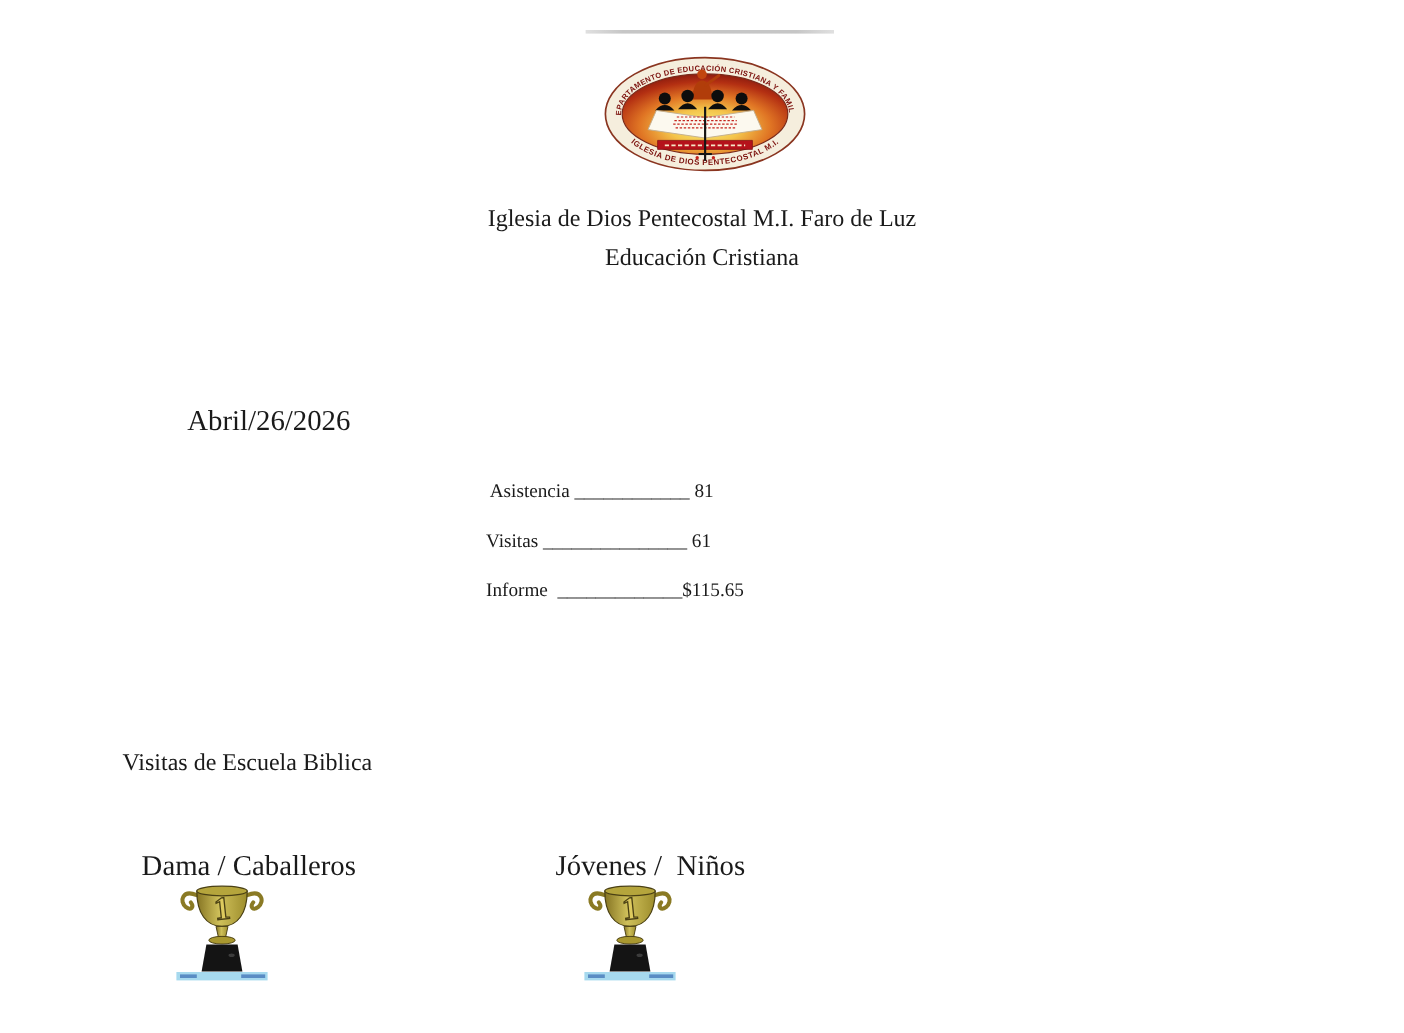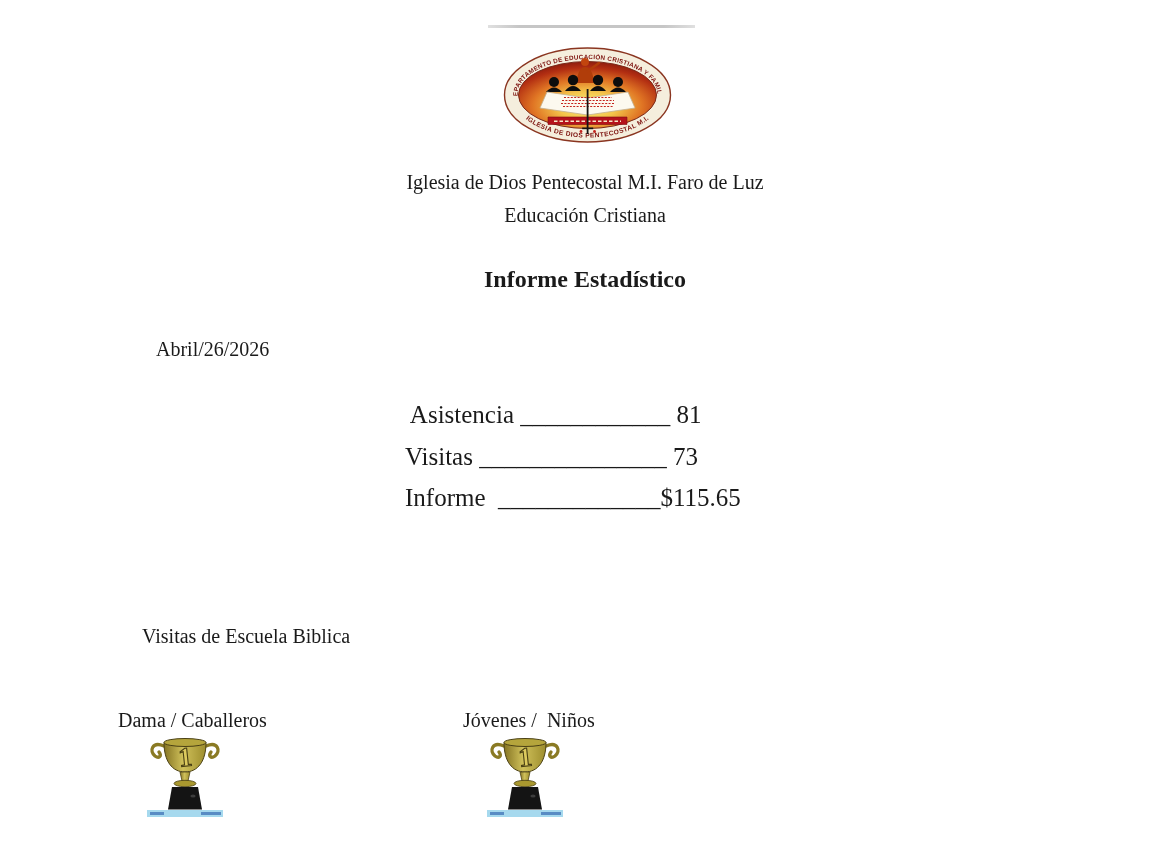--- a/index.html
+++ b/index.html
@@ -6,24 +6,24 @@
   .page{position:relative;width:1170px;height:861px;background:#ffffff;overflow:hidden;
         font-family:"Liberation Serif","DejaVu Serif",serif;color:#1a1a1a;}
   
   .logo{position:absolute;left:488px;top:25px;width:207px;height:123px;}
   .logo-strip{position:absolute;left:0;top:0;width:207px;height:3px;
               background:linear-gradient(90deg,#e0e0e0,#c6c6c6 15%,#c6c6c6 85%,#e0e0e0);}
   .logo svg{position:absolute;left:0;top:0;}
   
   .center-line{position:absolute;left:0;right:0;text-align:center;font-size:20px;}
   .doc-title{position:absolute;left:0;right:0;text-align:center;font-size:24px;font-weight:bold;}
-  .date-line{position:absolute;left:156px;font-size:20px;}
-  .stat-row{position:absolute;left:405px;font-size:25px;white-space:pre;}
-  .section-heading{position:absolute;left:102px;top:625px;font-size:20px;margin-left:40px;}
-  .cat-label{position:absolute;top:709px;font-size:20px;white-space:pre;}
+  .date-line{position:absolute;left:156px;font-size:24px;}
+  .stat-row{position:absolute;left:405px;font-size:16px;white-space:pre;}
+  .section-heading{position:absolute;left:102px;top:625px;font-size:20px;}
+  .cat-label{position:absolute;top:709px;font-size:24px;white-space:pre;}
   
   .trophy{position:absolute;width:76px;height:81px;}
   .trophy-bar{position:absolute;left:0;top:73px;width:76px;height:7px;}
   .trophy-bar .mark{position:absolute;top:2px;height:2.5px;background:#3f72b6;opacity:.75;}
   .trophy-bar .mark.l{left:3px;width:14px;}
   .trophy-bar .mark.r{right:2px;width:20px;}
 </style>
 </head>
 <body>
 
@@ -93,27 +93,26 @@
         <rect x="94.2" y="102.5" width="11" height="1.7" fill="#141414"></rect>
         <circle cx="93" cy="106.5" r="1.4" fill="#c4231c"></circle>
         <circle cx="106.5" cy="106.5" r="1.4" fill="#c4231c"></circle>
       </g>
     </svg>
   </div>
 
   <div class="center-line" style="top:204px">Educación Cristiana</div>
   <div class="center-line" style="top:171px">Iglesia de Dios Pentecostal M.I. Faro de Luz</div>
 
-  <div class="doc-title" style="top:266px">Informe Estadístico</div>
 
   <div class="date-line" style="top:338px">Abril/26/2026</div>
 
   <div class="stat-row" style="top:401px"><span> Asistencia </span><span>____________</span><span> 81</span></div>
 
-  <div class="stat-row" style="top:443px"><span>Visitas </span><span>_______________</span><span> 73</span></div>
+  <div class="stat-row" style="top:443px"><span>Visitas </span><span>_______________</span><span> 61</span></div>
 
   <div class="stat-row" style="top:484px"><span>Informe  </span><span>_____________</span><span>$115.65</span></div>
 
 
   <div class="section-heading">Visitas de Escuela Biblica</div>
 
   <div class="cat-label" style="left:118px">Dama / Caballeros</div>
   <div class="cat-label" style="left:463px">Jóvenes /  Niños</div>
 
   <div class="trophy" style="left:147px;top:737px">

